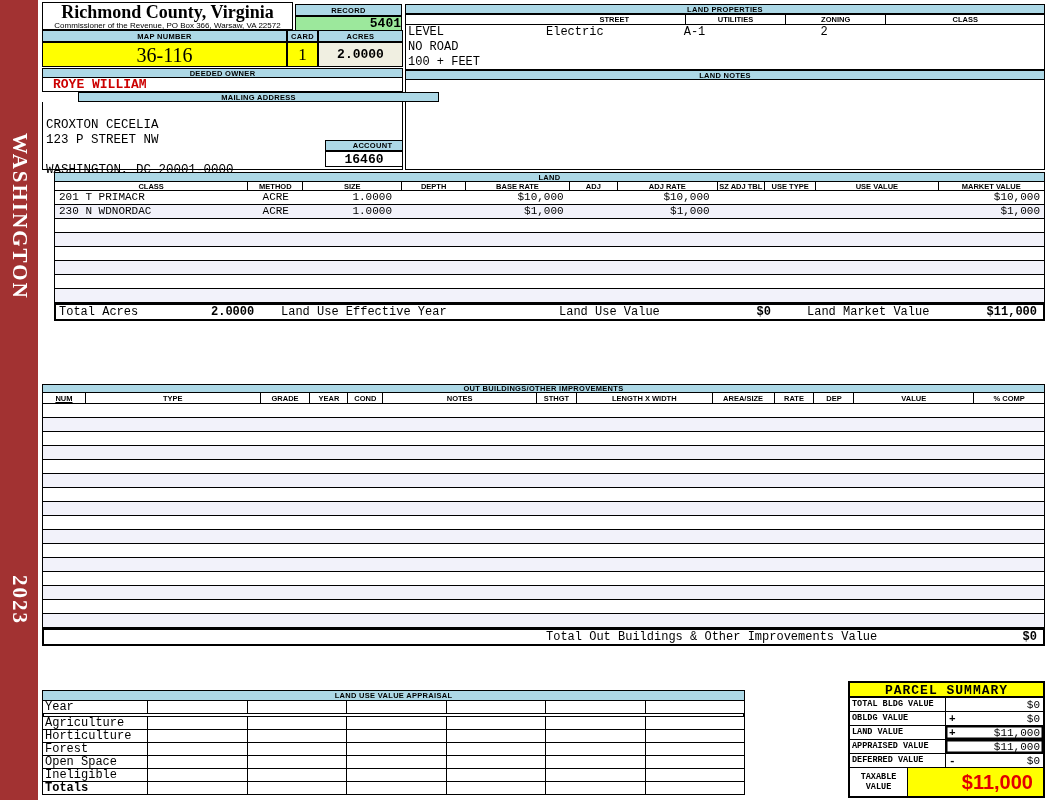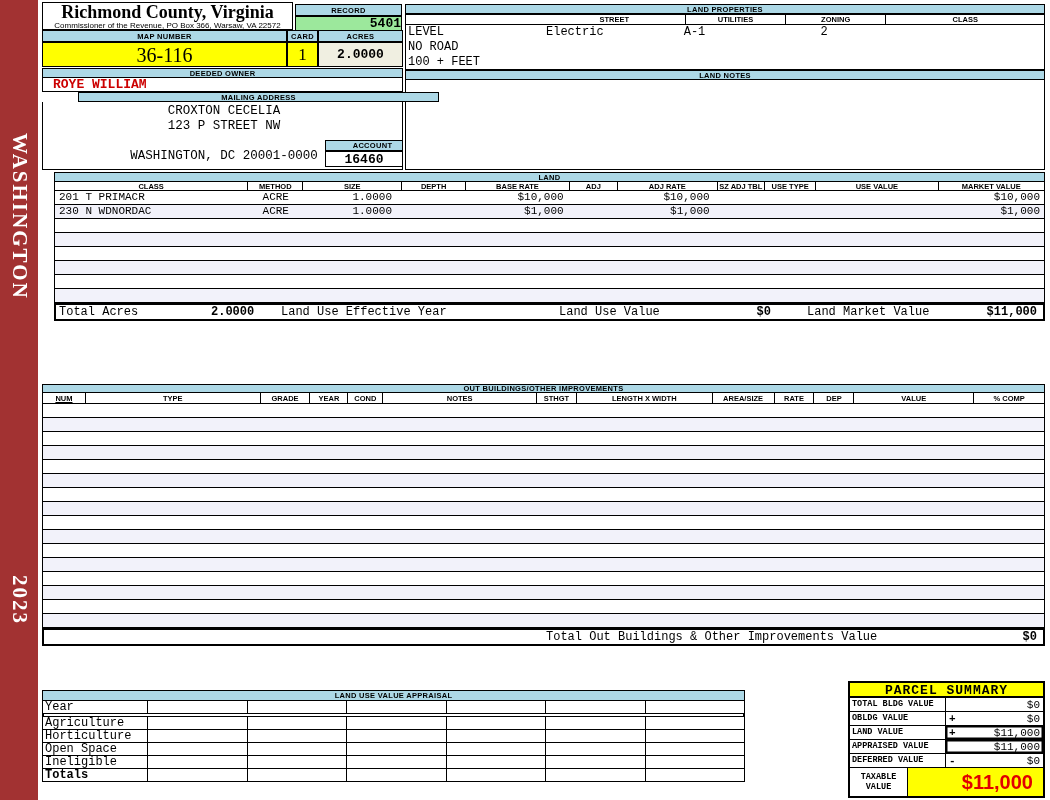--- a/index.html
+++ b/index.html
@@ -52,21 +52,21 @@
   
   .ln-title { left:405px; top:70px; width:640px; height:10px; }
   .ln-box   { left:405px; top:80px; width:640px; height:90px; border:1px solid #000; border-top:none; }
 
   
   .deeded-bar  { left:42px; top:68px;  width:361px; height:10px; }
   .owner-val   { left:42px; top:78px;  width:361px; height:14px; border:1px solid #000; border-top:none;
                  font-size:13px; font-weight:bold; color:#CC0000; padding-left:10px; line-height:13px; }
   .mailing-bar { left:42px; top:92px;  width:361px; height:10px;margin-left:36px; }
   .address-box { left:42px; top:102px; width:361px; height:68px; border:1px solid #000; border-top:none;
-                 font-size:12.5px; line-height:15px; padding:2px 0 0 3px;text-align:center; }
+                 font-size:12.5px; line-height:15px; padding:16px 0 0 3px; }
   .account-hdr { left:325px; top:140px; width:78px; height:11px;padding-left:17px; }
   .account-val { left:325px; top:151px; width:78px; height:16px; border:1px solid #000; background:#fff;
                  font-size:13px; font-weight:bold; text-align:center; line-height:15px; }
 
   
   .tbl-title { height:10px; }
   .hdr-row { display:flex; border:1px solid #000; border-top:none; background:#fff; }
   .hdr-row .cell { border-right:1px solid #000; display:flex; align-items:center; justify-content:center;
                    font:bold 7.5px "Liberation Sans",sans-serif; overflow:hidden; white-space:nowrap; }
   .hdr-row .cell:last-child { border-right:none; }
@@ -295,20 +295,29 @@
         <div class="arow">
           <div class="lbl">Horticulture</div>
           <div class="c"></div>
           <div class="c"></div>
           <div class="c"></div>
           <div class="c"></div>
           <div class="c"></div>
           <div class="c"></div>
         </div>
         <div class="arow">
+          <div class="lbl">Forest</div>
+          <div class="c"></div>
+          <div class="c"></div>
+          <div class="c"></div>
+          <div class="c"></div>
+          <div class="c"></div>
+          <div class="c"></div>
+        </div>
+        <div class="arow">
           <div class="lbl">Open Space</div>
           <div class="c"></div>
           <div class="c"></div>
           <div class="c"></div>
           <div class="c"></div>
           <div class="c"></div>
           <div class="c"></div>
         </div>
         <div class="arow">
           <div class="lbl">Ineligible</div>

